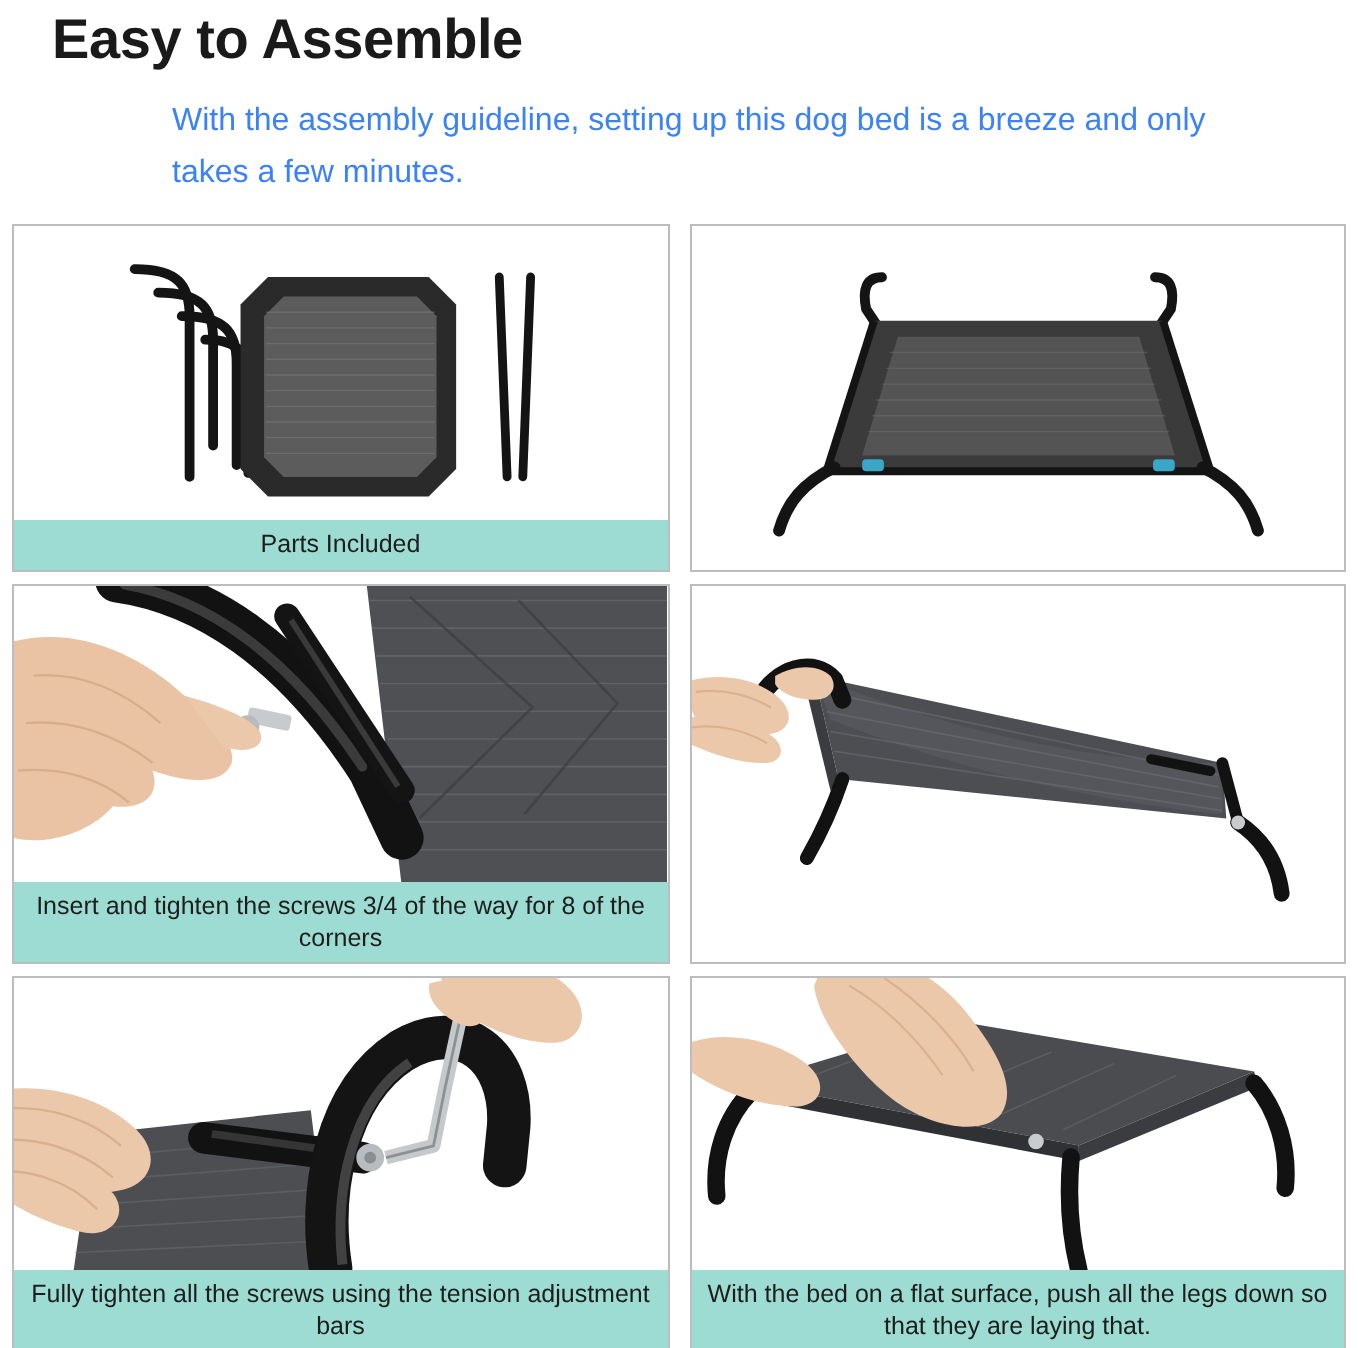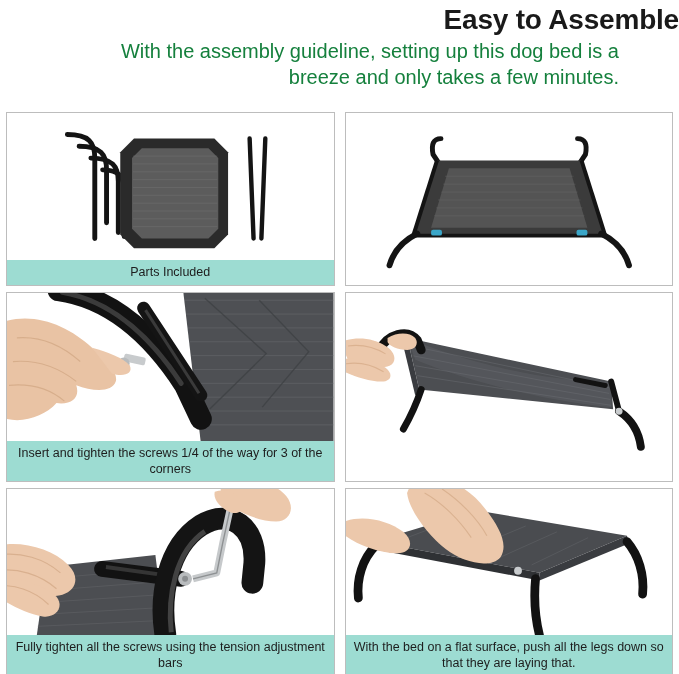--- a/index.html
+++ b/index.html
@@ -16,34 +16,35 @@
     width: 679px;
     height: 674px;
     background: #ffffff;
     position: relative;
   }
 
   
   .header {
     width: 100%;
     padding-top: 2px;
-    text-align: right;
+    text-align: left;
     padding-left: 26px;
   }
   .main-title {
     font-size: 28px;
     font-weight: bold;
     color: #1a1a1a;
     letter-spacing: -0.2px;
     line-height: 36px;
   }
   .subtitle {
-    font-size: 20px;
-    color: #15803d;
+    font-size: 16px;
+    color: #3b82f6;
     line-height: 26px;
+    margin-top: 10px;
     padding: 0 60px;
   }
 
   
   .grid {
     position: absolute;
     top: 112px;
     left: 6px;
     width: 667px;
     height: 558px;
@@ -210,21 +211,21 @@
                      C 36 130, 6 138, -14 124 Z"></path>
             <path d="M86 58 C 100 62, 118 68, 124 76 C 128 84, 118 88, 106 84 Z" fill="#ecc8ab"></path>
           </g>
           <g fill="none" stroke="#d3a986" stroke-width="1.2" opacity="0.8">
             <path d="M10 48 C 34 46, 56 56, 74 72"></path>
             <path d="M6 72 C 30 70, 52 78, 70 92"></path>
             <path d="M2 96 C 24 94, 44 100, 58 112"></path>
           </g>
         </svg>
       </div>
-      <div class="caption tall">Insert and tighten the screws 1/4 of the way for 3 of the corners</div>
+      <div class="caption tall">Insert and tighten the screws 3/4 of the way for 8 of the corners</div>
     </div>
 
     <div class="panel">
       <div class="panel-photo">
         <svg class="photo-svg" viewBox="0 0 330 135" preserveAspectRatio="xMidYMid meet">
           <rect x="0" y="0" width="330" height="135" fill="#ffffff"></rect>
 
           <path d="M62 18 L 268 62 L 270 90 L 74 70 Z" fill="#4c4e52"></path>
           <path d="M62 18 L 74 70 L 70 76 L 58 26 Z" fill="#3a3c40"></path>
           <path d="M62 18 C 110 38, 190 62, 268 62 L 268 88 C 190 80, 120 60, 70 40 Z" fill="#55585c" opacity="0.9"></path>

